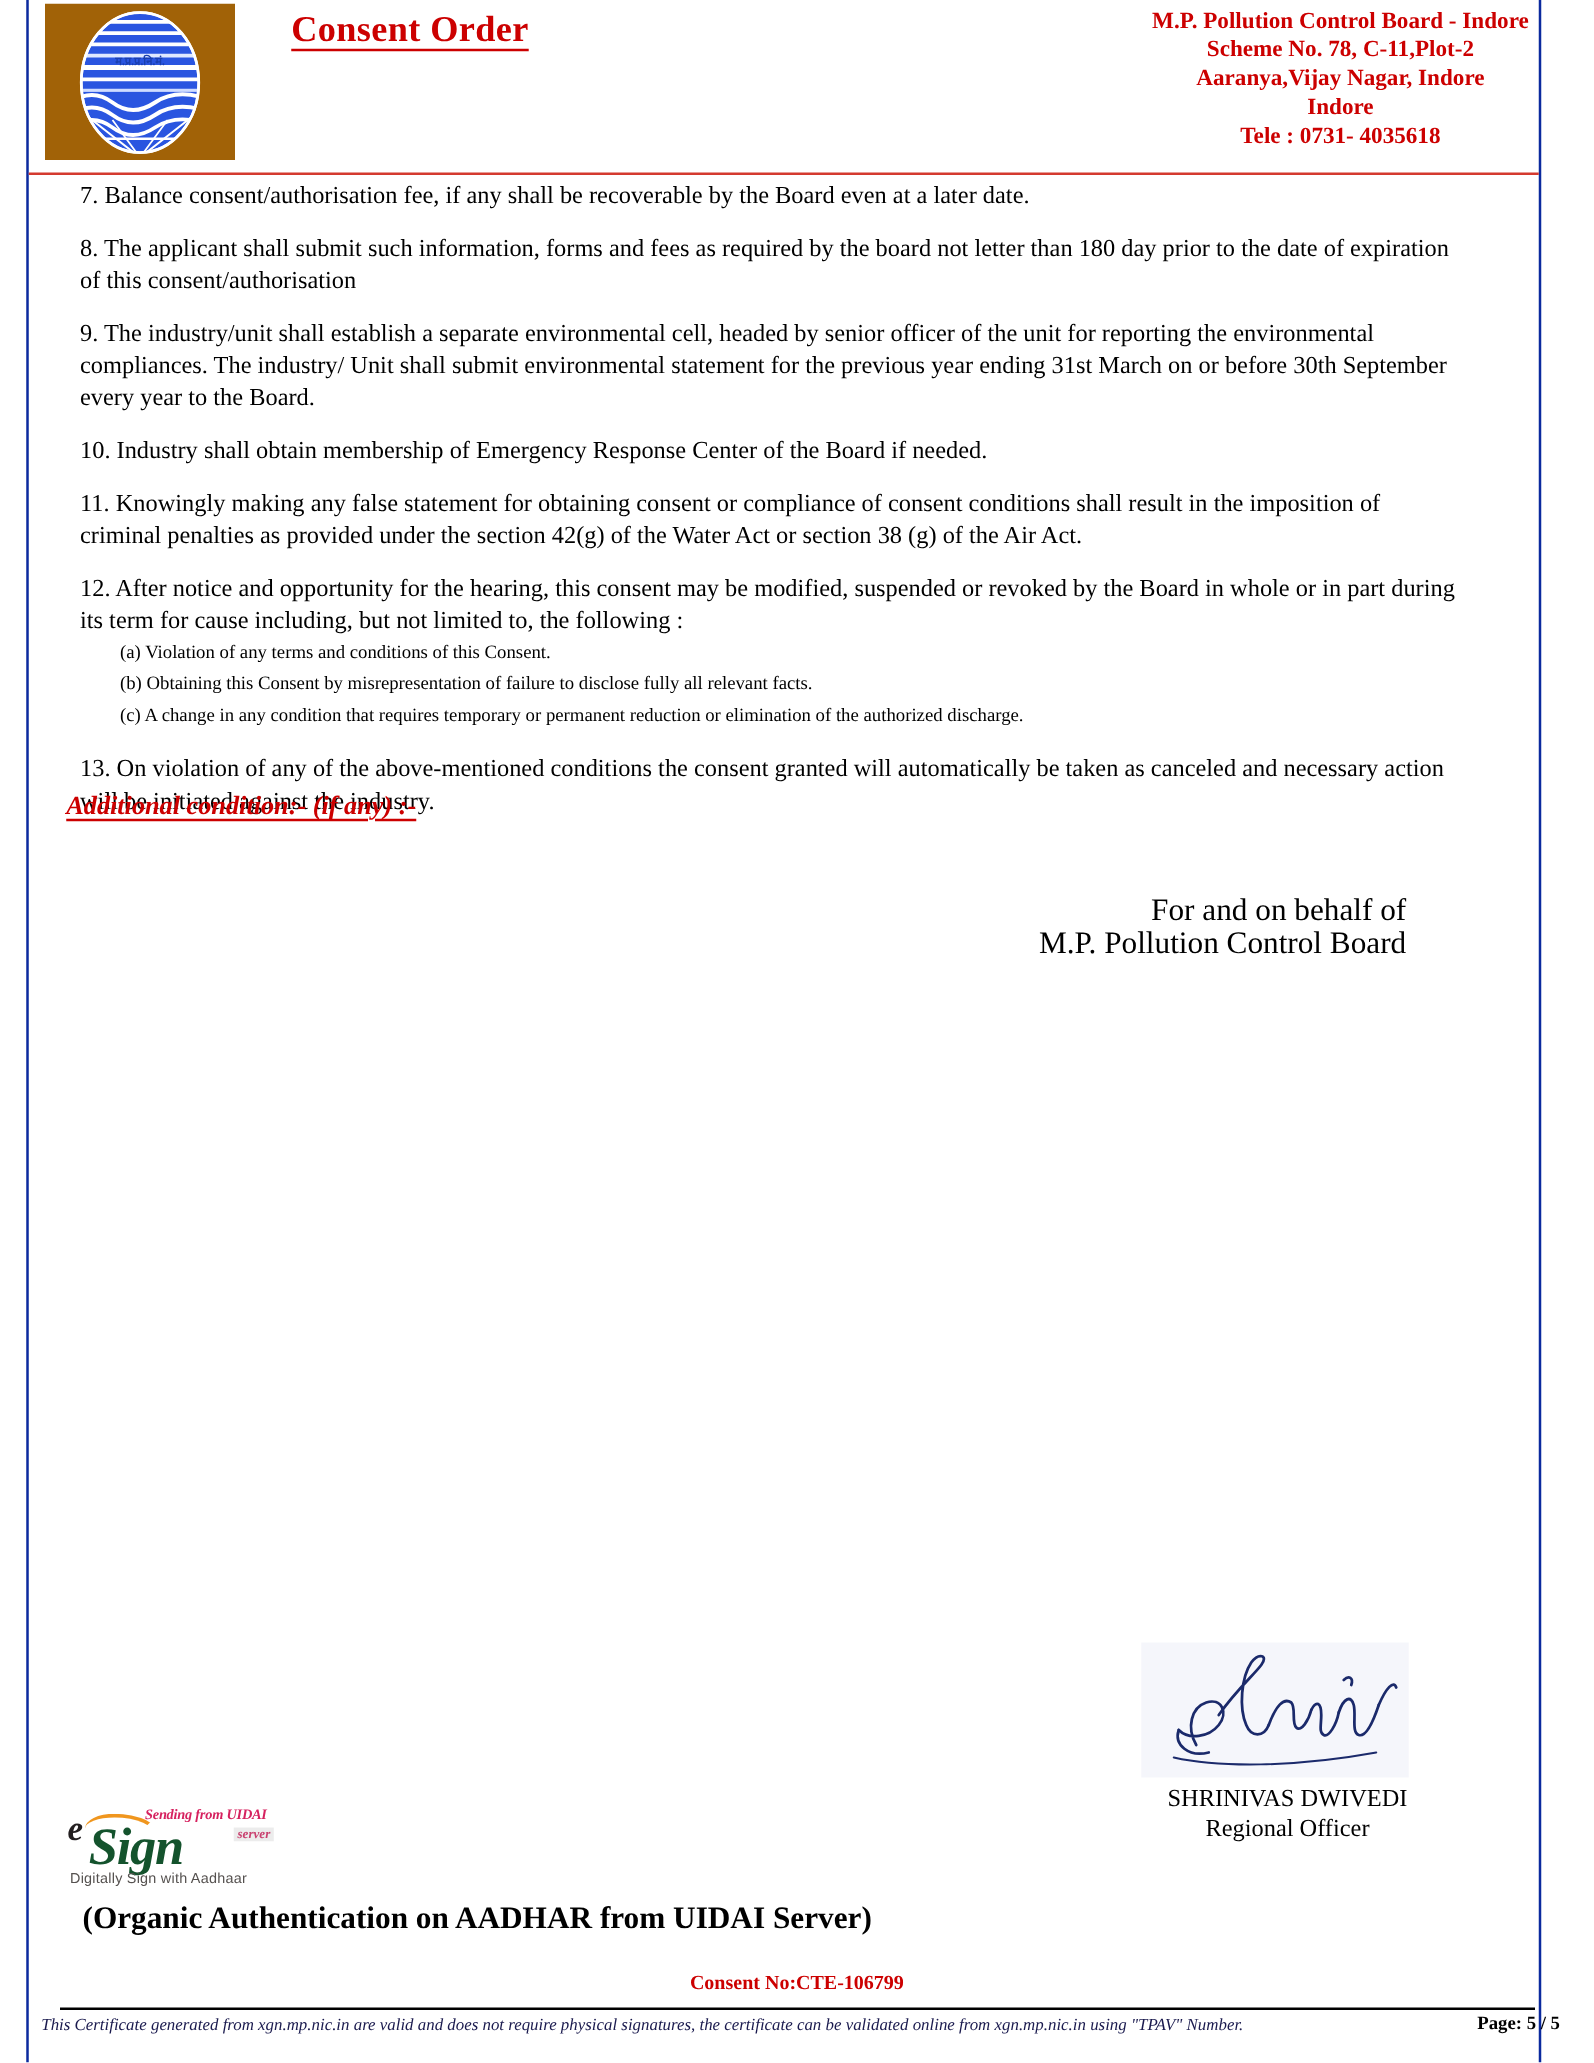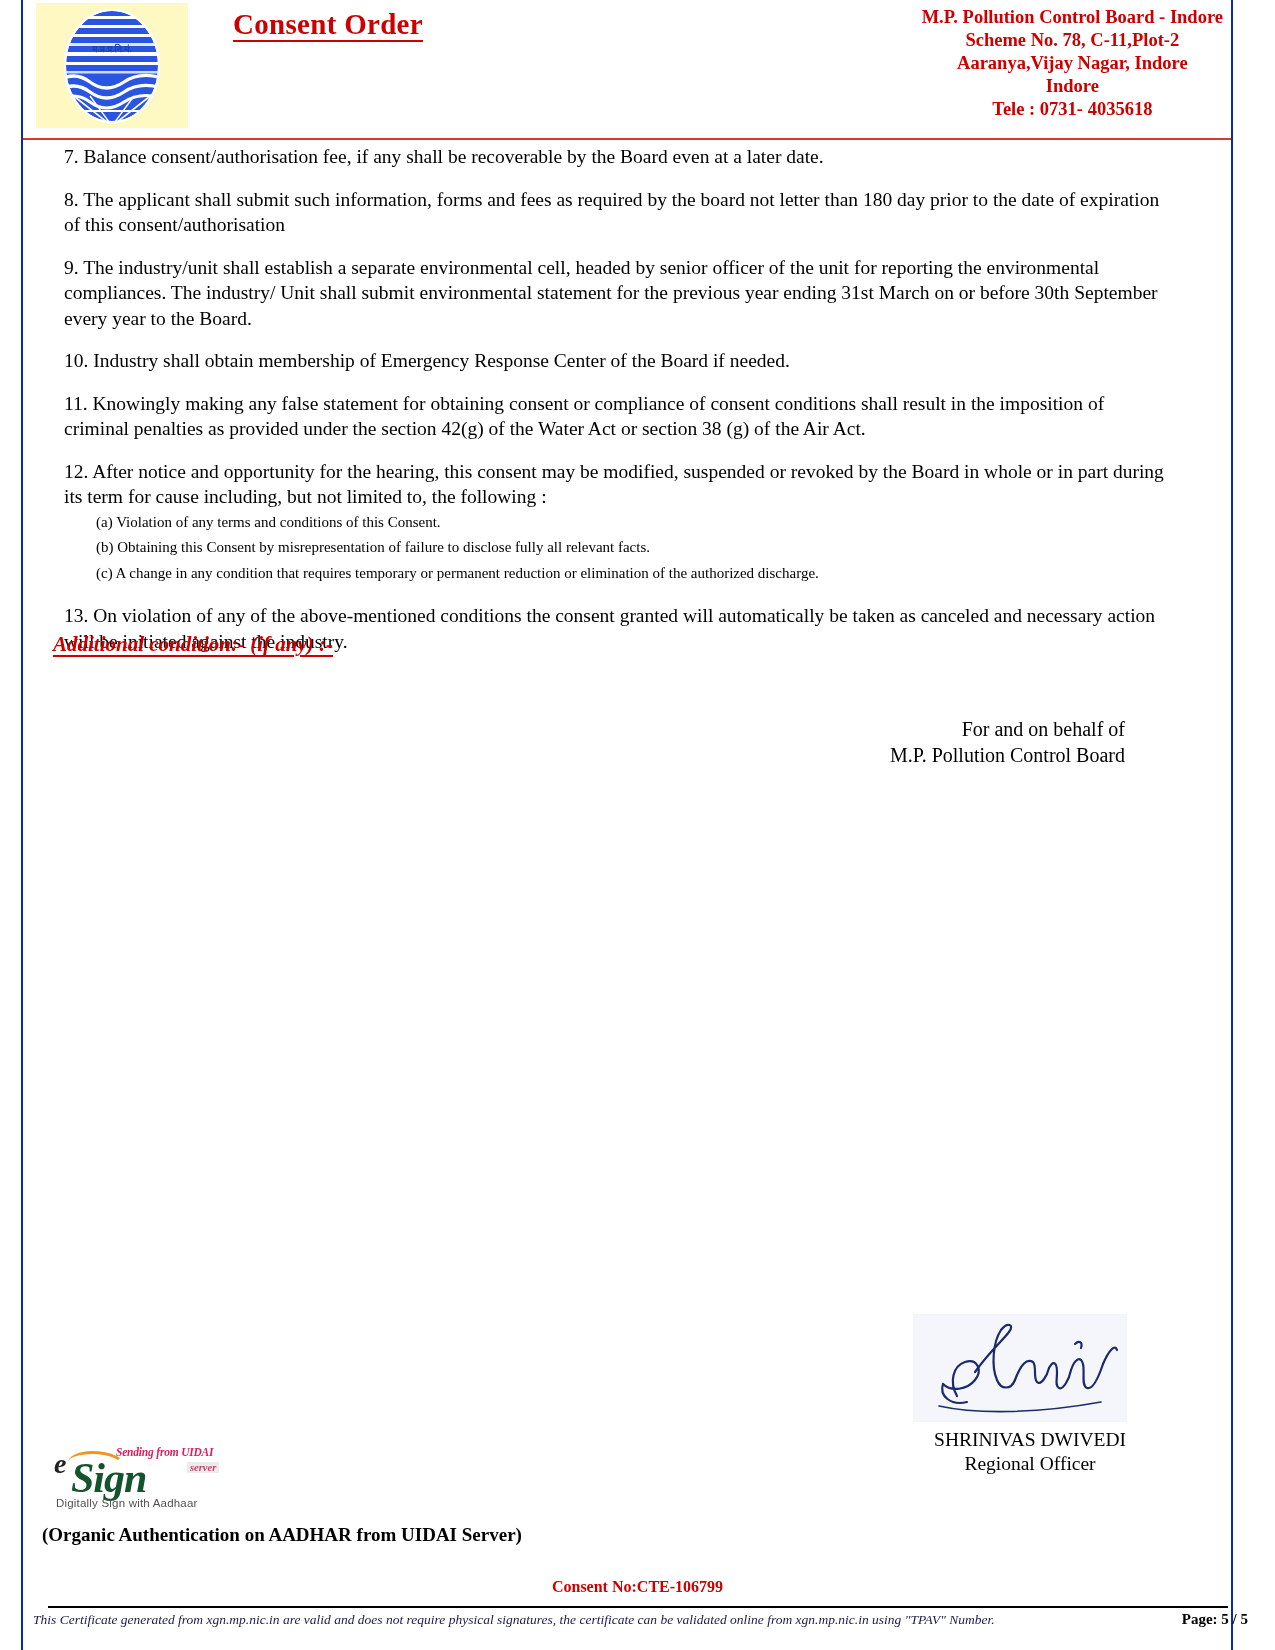--- a/index.html
+++ b/index.html
@@ -37,21 +37,21 @@
     top: 0px;
     width: 1208px;
     height: 140px;
   }
   .logo-box {
     position: absolute;
     left: 13px;
     top: 3px;
     width: 152px;
     height: 125px;
-    background: #fef9c3;
+    background: #a16207;
     overflow: hidden;
   }
   .logo-globe {
     position: absolute;
     left: 50%;
     top: 50%;
     transform: translate(-50%, -50%);
     width: 112px;
     height: 120px;
   }
@@ -118,21 +118,21 @@
     text-decoration: underline;
     text-underline-offset: 4px;
   }
 
   
   .behalf {
     position: absolute;
     right: 150px;
     top: 716px;
     text-align: right;
-    font-size: 20px;
+    font-size: 25px;
     line-height: 26px;
   }
 
   
   .esign-wrap {
     position: absolute;
     left: 54px;
     top: 1443px;
     width: 180px;
     height: 72px;
@@ -195,23 +195,23 @@
     left: 2px;
     top: 54px;
     font-size: 11.5px;
     color: #55514f;
     font-family: "Liberation Sans", sans-serif;
     letter-spacing: 0.2px;
   }
 
   .organic-auth {
     position: absolute;
-    left: 42px;
+    left: 66px;
     top: 1523px;
-    font-size: 19px;
+    font-size: 25px;
     font-weight: bold;
     line-height: 24px;
   }
 
   
   .signature-wrap {
     position: absolute;
     left: 905px;
     top: 1310px;
     width: 240px;

